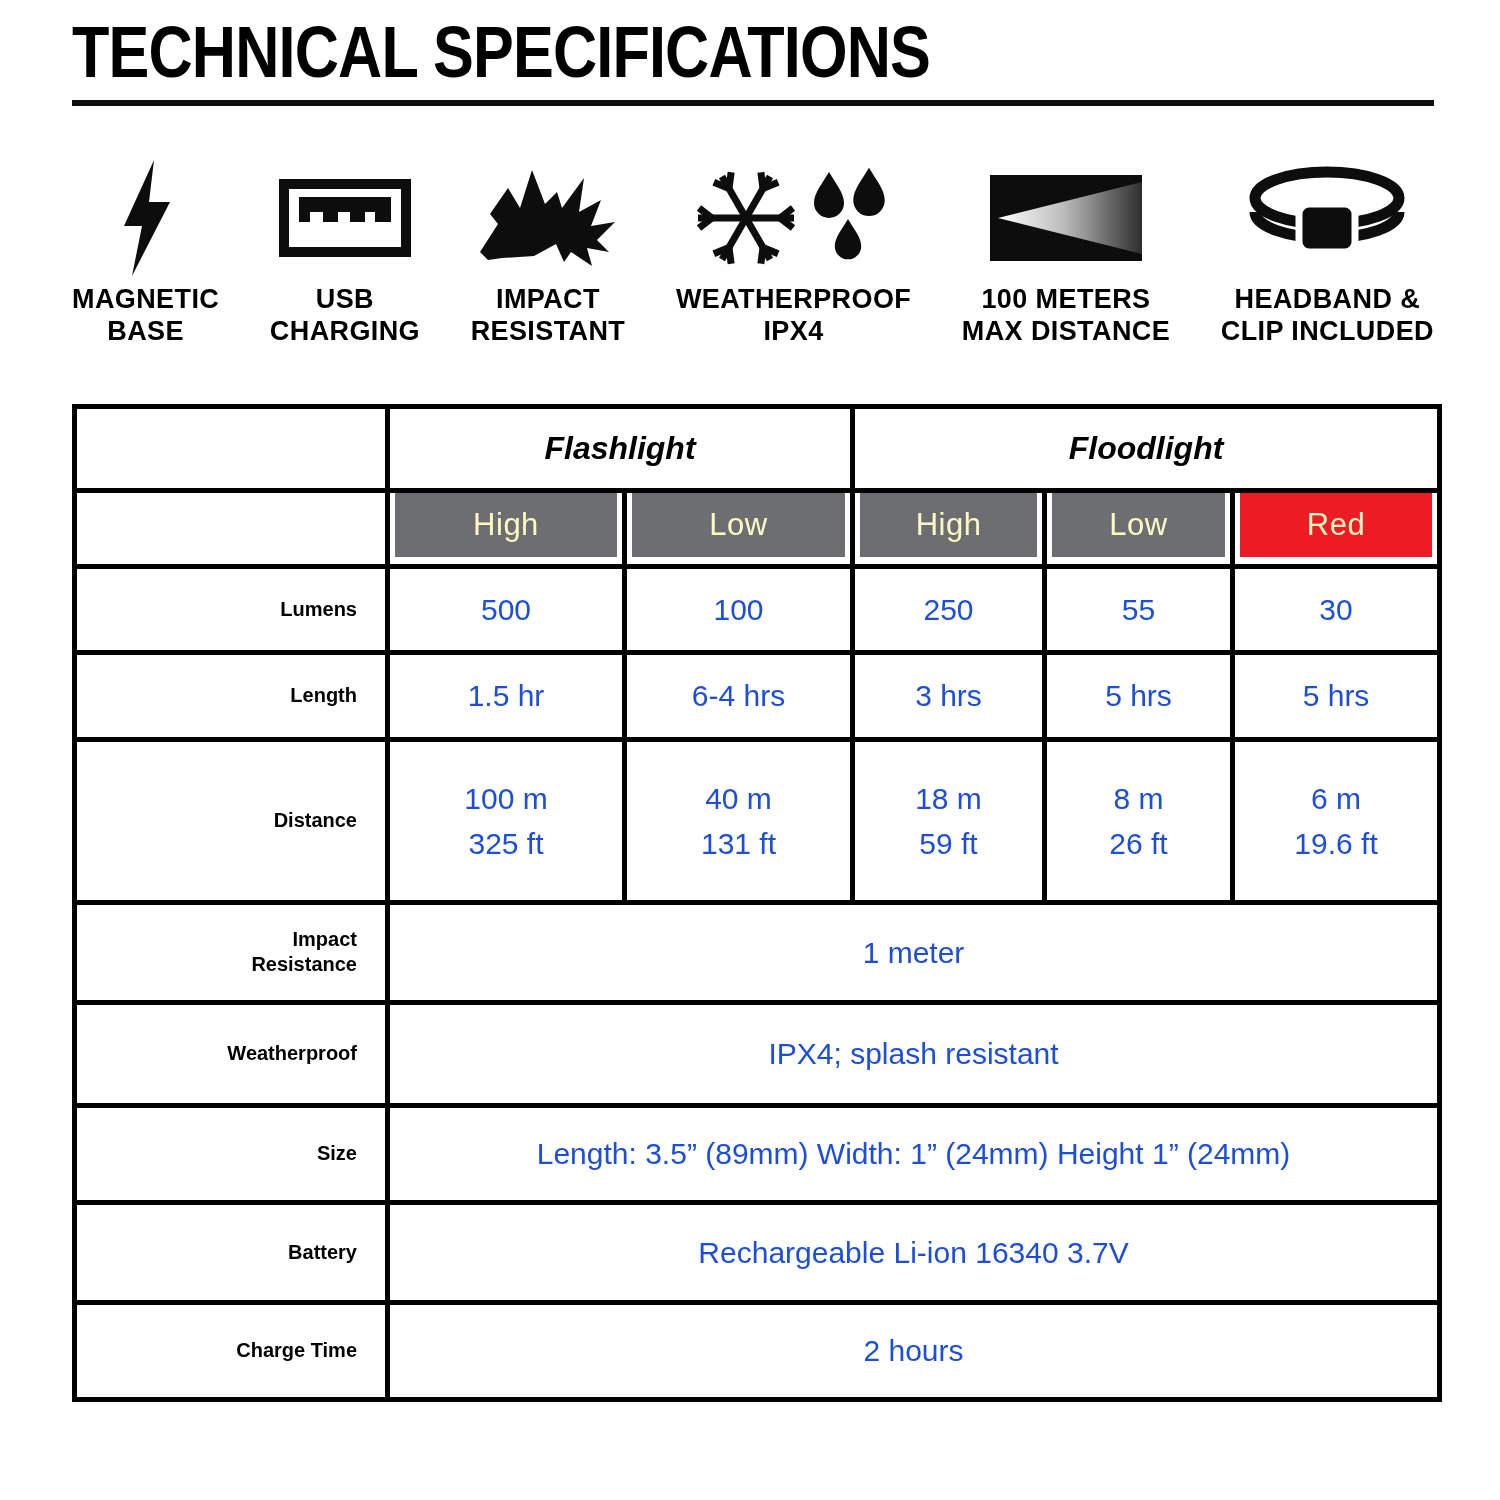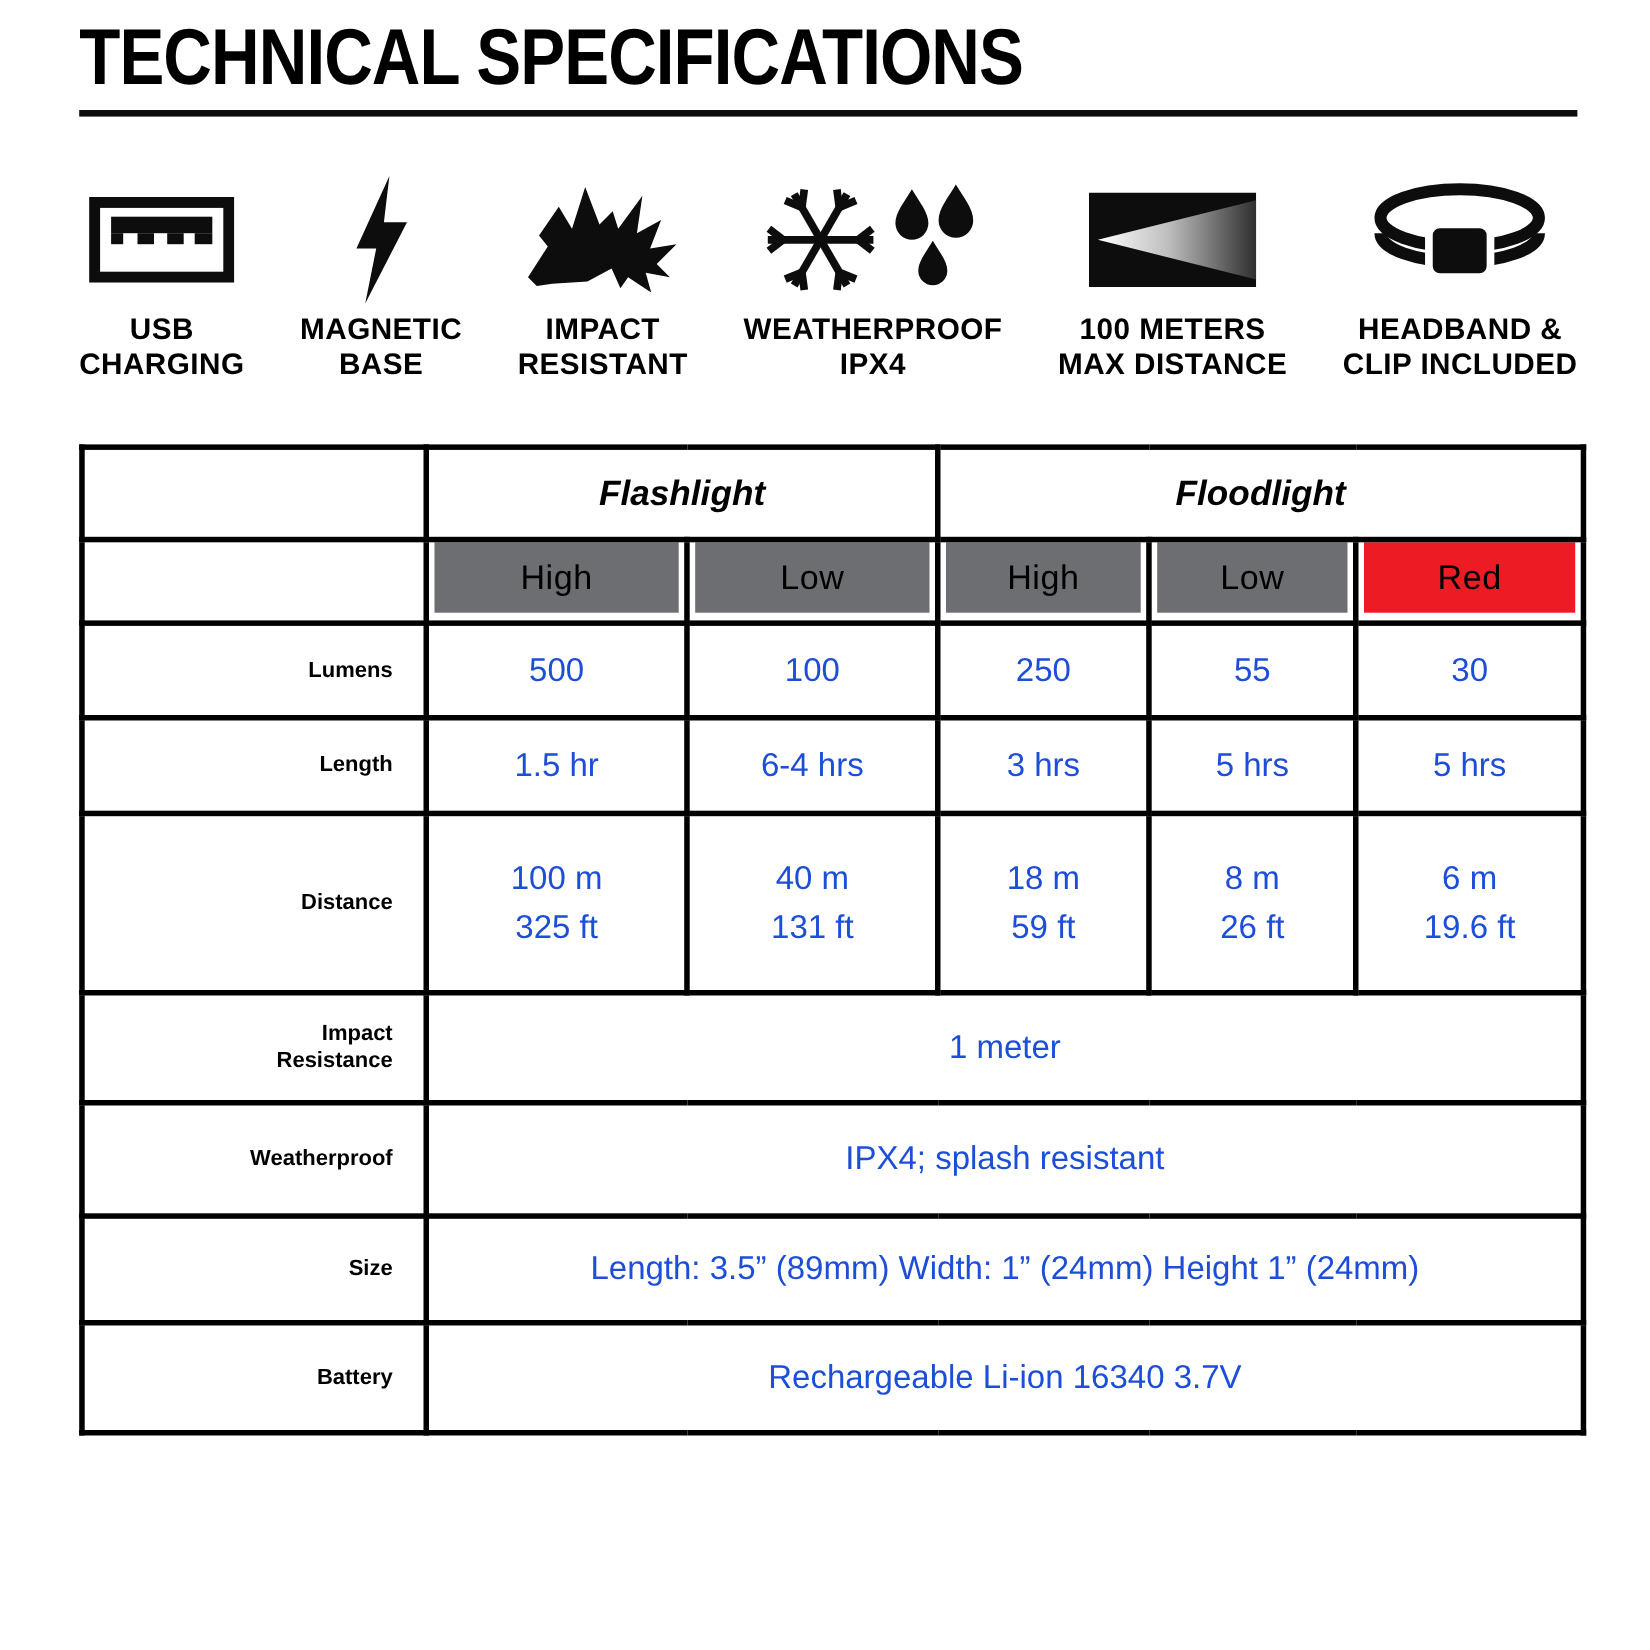--- a/index.html
+++ b/index.html
@@ -32,21 +32,21 @@
   table.spec{
     margin-top:56px;border-collapse:collapse;width:1365px;table-layout:fixed;
   }
   table.spec td{border:5px solid #000;box-sizing:border-box;}
   td.spacer{border:none;background:transparent;}
   .group-row td{height:84px;}
   .group-label{font-size:32px;font-weight:700;text-align:center;vertical-align:middle;background:#fff;font-style:italic;}
   .mode-row td.mode{height:76px;padding:0 5px 7px 5px;vertical-align:top;background:#fff;}
   .mode-fill{
     height:64px;display:flex;align-items:center;justify-content:center;
-    color:#000000;font-size:31px;font-weight:400;letter-spacing:.5px;
+    color:#fef9c3;font-size:31px;font-weight:400;letter-spacing:.5px;
   }
   td.row-label{
     text-align:right;vertical-align:middle;padding:0 28px 0 6px;
     font-weight:700;font-size:20px;line-height:1.25;white-space:pre-line;background:#fff;
   }
   td.value{
     text-align:center;vertical-align:middle;font-size:30px;font-weight:400;
     color:#1d4ed8;line-height:1.5;white-space:pre-line;background:#fff;padding:4px;
   }
   tr.r-lumens td{height:86px;}
@@ -63,41 +63,41 @@
 
 <div class="page">
 
   <h1 class="page-title">TECHNICAL SPECIFICATIONS</h1>
   <div class="title-rule"></div>
 
   <div class="features">
 
     <div class="feature">
       <div class="feature-icon">
+        <svg width="64" height="116" viewBox="0 0 64 116">
+          <polygon class="ink" points="40,0 10,66 28,66 18,116 56,42 35,42"></polygon>
+        </svg>
+      </div>
+      <div class="feature-label">MAGNETIC
+BASE</div>
+    </div>
+
+    <div class="feature">
+      <div class="feature-icon">
         <svg width="132" height="78" viewBox="0 0 132 78">
           <rect class="stroke" x="5" y="5" width="122" height="68" stroke-width="10"></rect>
           <rect class="ink" x="20" y="18" width="92" height="15"></rect>
           <rect class="ink" x="20" y="33" width="11" height="10"></rect>
           <rect class="ink" x="44" y="33" width="15" height="10"></rect>
           <rect class="ink" x="71" y="33" width="15" height="10"></rect>
           <rect class="ink" x="96" y="33" width="16" height="10"></rect>
         </svg>
       </div>
       <div class="feature-label">USB
 CHARGING</div>
-    </div>
-
-    <div class="feature">
-      <div class="feature-icon">
-        <svg width="64" height="116" viewBox="0 0 64 116">
-          <polygon class="ink" points="40,0 10,66 28,66 18,116 56,42 35,42"></polygon>
-        </svg>
-      </div>
-      <div class="feature-label">MAGNETIC
-BASE</div>
     </div>
 
     <div class="feature">
       <div class="feature-icon">
         <svg width="152" height="112" viewBox="0 0 152 112">
           <polygon class="ink" points="8,90 26,62 18,52 36,26 48,46 60,8 73,42 85,30 90,46 112,16 107,50 129,38 119,64 143,60 125,78 137,90 115,86 120,104 99,90 92,100 84,82 62,94 30,96 16,98"></polygon>
         </svg>
       </div>
       <div class="feature-label">IMPACT
 RESISTANT</div>
@@ -246,16 +246,20 @@
         <td class="value" colspan="5">IPX4; splash resistant</td>
       </tr>
       <tr class="r-size">
         <td class="row-label">Size</td>
         <td class="value" colspan="5">Length: 3.5” (89mm) Width: 1” (24mm) Height 1” (24mm)</td>
       </tr>
       <tr class="r-battery">
         <td class="row-label">Battery</td>
         <td class="value" colspan="5">Rechargeable Li-ion 16340 3.7V</td>
       </tr>
+      <tr class="r-charge">
+        <td class="row-label">Charge Time</td>
+        <td class="value" colspan="5">2 hours</td>
+      </tr>
     </tbody>
   </table>
 
 </div>
 
 </body></html>

